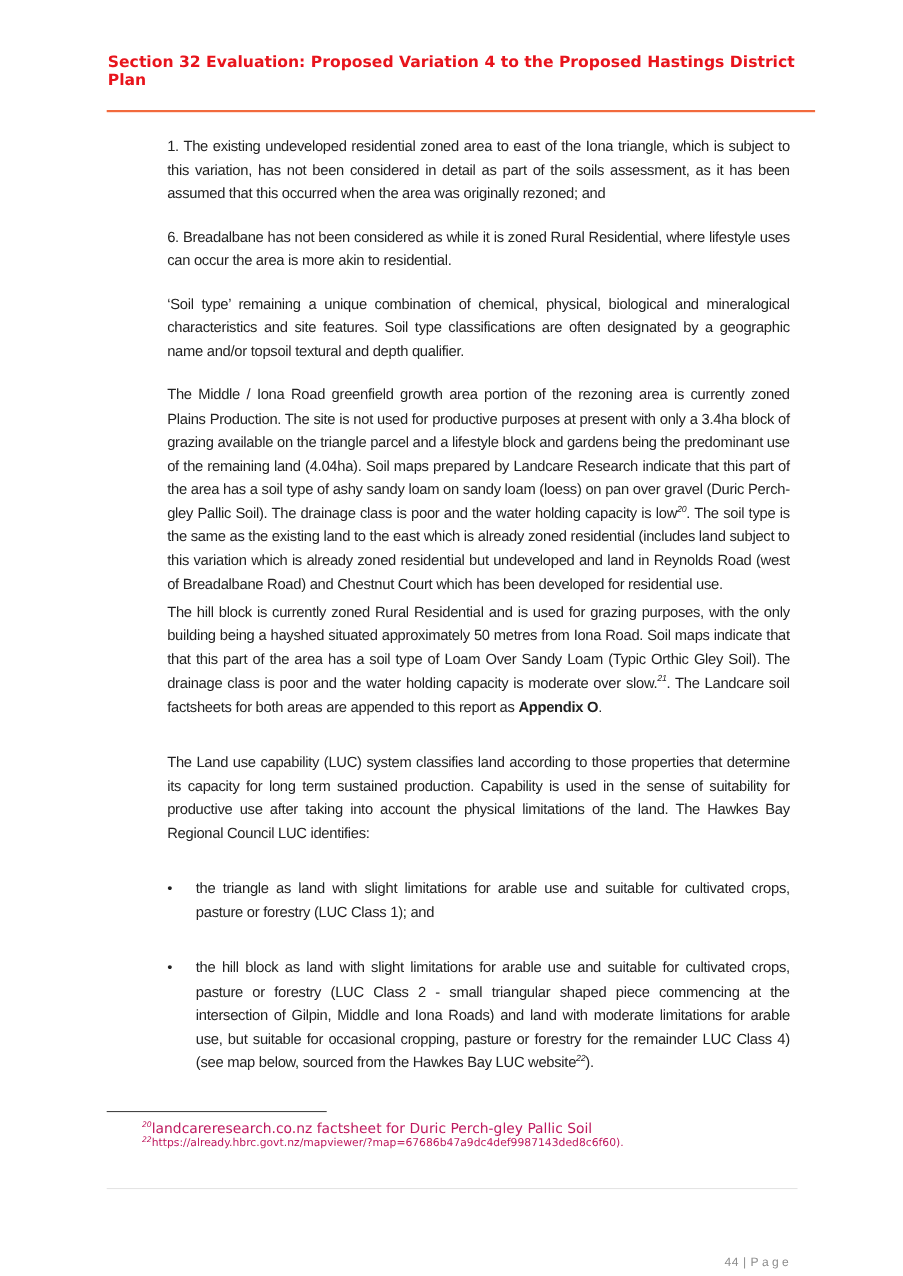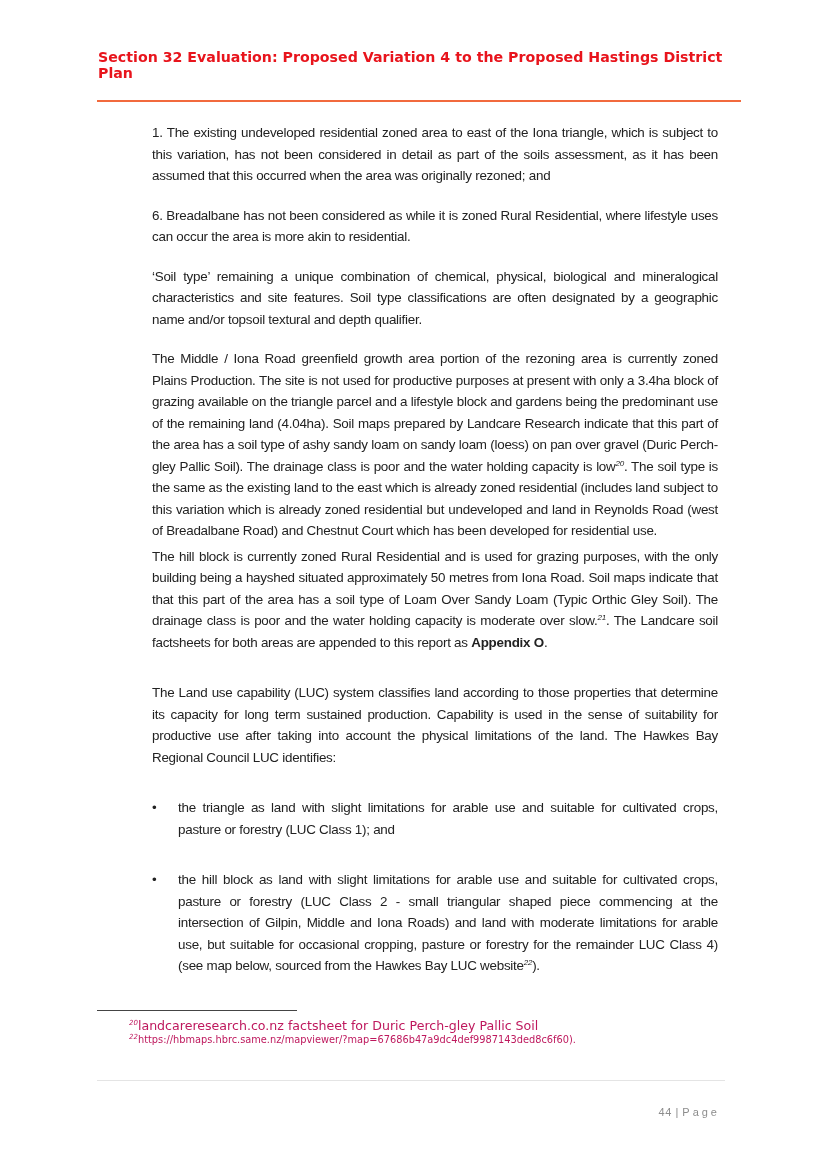--- a/index.html
+++ b/index.html
@@ -33,21 +33,21 @@
     position: absolute; left: 97px; top: 1017px; width: 640px;
     font-family: "DejaVu Sans", sans-serif; color: #be185d; margin-left: 32px;
   }
   .fn1 { font-size: 12.6px; line-height: 17px; }
   .fn2, .fn3 { font-size: 9.8px; line-height: 12px; }
   .footnotes sup { font-size: 7px; }
   .footer-rule {
     position: absolute; left: 97px; top: 1080px; width: 628px; height: 1px; background: #e4e4e4;
   }
   .page-num {
-    position: absolute; left: 640px; top: 1106px; width: 80px; text-align: right;
+    position: absolute; left: 640px; top: 1142px; width: 80px; text-align: right;
     font-family: "Liberation Sans", sans-serif; font-size: 11px; color: #8c8c8c;
     letter-spacing: 0.5px;
   }
   .page-num .pg { letter-spacing: 3px; }
 </style>
 </head>
 <body>
 
 <div class="page">
   <div class="header-title">Section 32 Evaluation: Proposed Variation 4 to the Proposed Hastings District Plan</div>
@@ -66,18 +66,18 @@
     <p>The Land use capability (LUC) system classifies land according to those properties that determine its capacity for long term sustained production. Capability is used in the sense of suitability for productive use after taking into account the physical limitations of the land.  The Hawkes Bay Regional Council LUC identifies:</p>
     <div class="gap-m"></div>
     <p class="bullet"><span class="dot">•</span><span>the triangle as land with slight limitations for arable use and suitable for cultivated crops, pasture or forestry (LUC Class 1); and</span></p>
     <div class="gap-m"></div>
     <p class="bullet"><span class="dot">•</span><span>the hill block as land with slight limitations for arable use and suitable for cultivated crops, pasture or forestry (LUC Class 2 - small triangular shaped piece commencing at the intersection of Gilpin, Middle and Iona Roads) and land with moderate limitations for arable use, but suitable for occasional cropping, pasture or forestry for the remainder LUC Class 4) (see map below, sourced from the Hawkes Bay LUC website</span><sup>22</sup><span>).</span></p>
   </div>
 
   <div class="fn-rule"></div>
   <div class="footnotes">
     <div class="fn1"><sup>20</sup><span>landcareresearch.co.nz factsheet for Duric Perch-gley Pallic Soil</span></div>
-    <div class="fn3"><sup>22</sup><span>https://hbmaps.hbrc.same.nz/mapviewer/?map=67686b47a9dc4def9987143ded8c6f60).</span></div>
+    <div class="fn3"><sup>22</sup><span>https://already.hbrc.govt.nz/mapviewer/?map=67686b47a9dc4def9987143ded8c6f60).</span></div>
   </div>
 
   <div class="footer-rule"></div>
   <div class="page-num"><span>44</span> <span>|</span> <span class="pg">Page</span></div>
 </div>
 
 </body></html>

